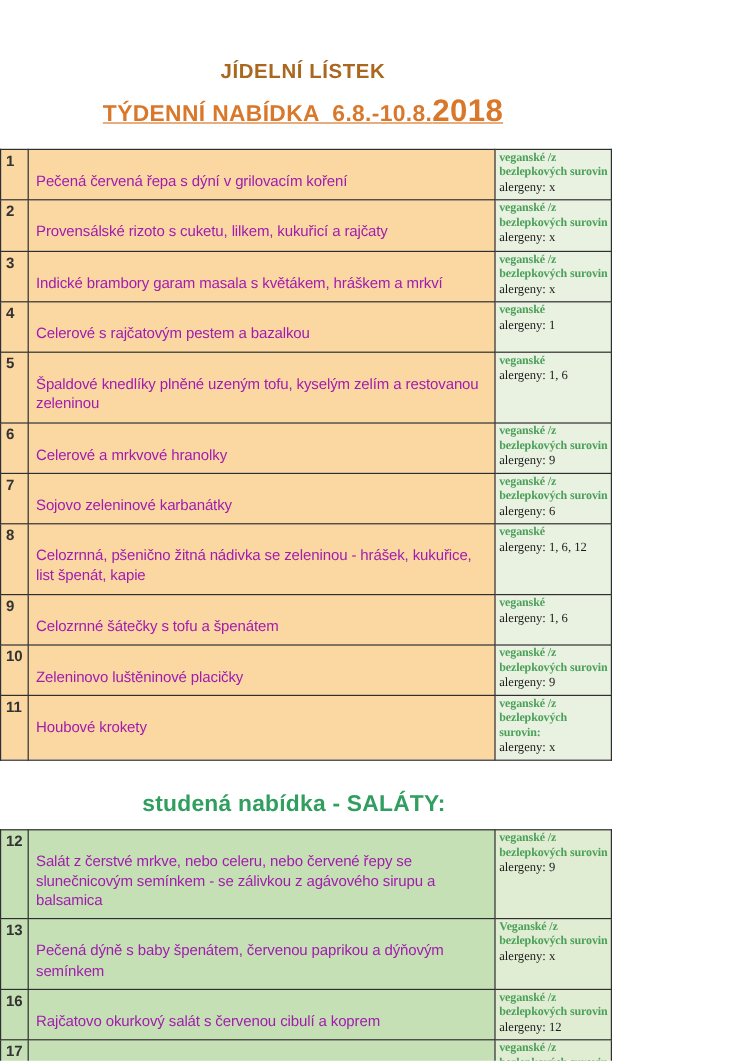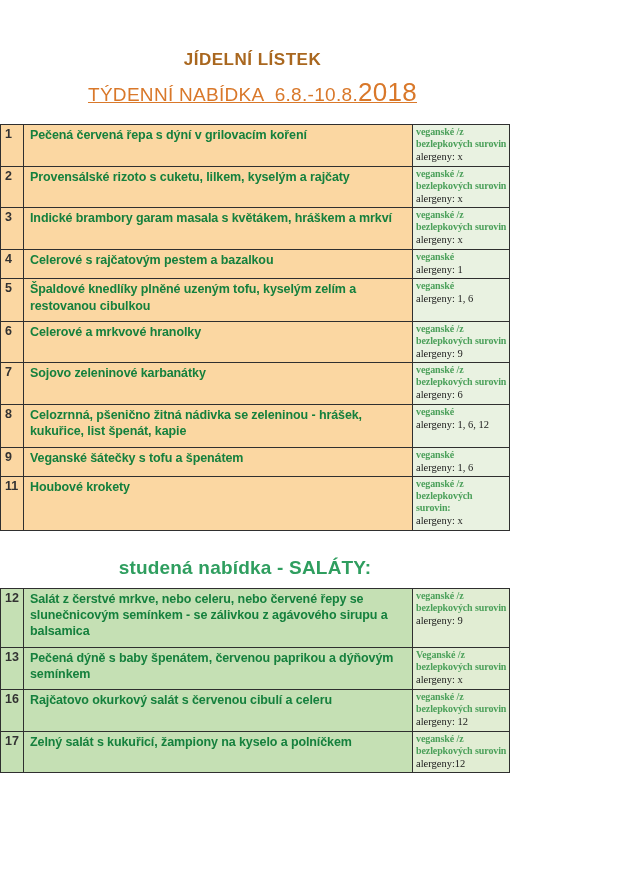--- a/index.html
+++ b/index.html
@@ -17,21 +17,21 @@
     color: #a9671f;
     font-size: 17px;
     font-weight: bold;
     letter-spacing: 0.5px;
     margin: 0 0 7px 0;
   }
   .subtitle {
     text-align: center;
     color: #d9782a;
     font-size: 19px;
-    font-weight: normal;
+    font-weight: bold;
     text-decoration: underline;
     white-space: pre-wrap;
     margin: 0 0 16px 0;
     letter-spacing: 0.3px;
   }
   .subtitle .year { font-size: 26px; }
 
   table.menu {
     border-collapse: collapse;
     table-layout: fixed;
@@ -44,25 +44,25 @@
   }
   td.num {
     width: 23px;
     padding: 2px 1px 2px 4px;
     font-weight: bold;
     font-size: 12.5px;
     color: #333333;
   }
   td.dish {
     width: 389px;
-    padding: 2px 6px 7px 6px;
-    font-weight: bold;
+    padding: 18px 6px 7px 6px;
+    font-weight: normal;
     font-size: 12.5px;
     line-height: 1.3;
-    color: #15803d;
+    color: #a21caf;
     letter-spacing: -0.1px;
   }
   td.veg {
     width: 97px;
     padding: 1px 2px 2px 3px;
     font-family: "Liberation Serif", serif;
   }
   .vegtext {
     color: #4ba05a;
     font-size: 10px;
@@ -110,21 +110,21 @@
     <td class="num">1</td>
     <td class="dish">Pečená červená řepa s dýní v grilovacím koření</td>
     <td class="veg">
       <div class="vegtext">veganské /z bezlepkových surovin</div>
       <div class="alerg">alergeny: x</div>
     </td>
   </tr>
 
   <tr>
     <td class="num">2</td>
-    <td class="dish">Provensálské rizoto s cuketu, lilkem, kyselým a rajčaty</td>
+    <td class="dish">Provensálské rizoto s cuketu, lilkem, kukuřicí a rajčaty</td>
     <td class="veg">
       <div class="vegtext">veganské /z bezlepkových surovin</div>
       <div class="alerg">alergeny: x</div>
     </td>
   </tr>
 
   <tr>
     <td class="num">3</td>
     <td class="dish">Indické brambory garam masala s květákem, hráškem a mrkví</td>
     <td class="veg">
@@ -137,21 +137,21 @@
     <td class="num">4</td>
     <td class="dish">Celerové s rajčatovým pestem a bazalkou</td>
     <td class="veg">
       <div class="vegtext">veganské</div>
       <div class="alerg">alergeny: 1</div>
     </td>
   </tr>
 
   <tr>
     <td class="num">5</td>
-    <td class="dish">Špaldové knedlíky plněné uzeným tofu, kyselým zelím a restovanou cibulkou</td>
+    <td class="dish">Špaldové knedlíky plněné uzeným tofu, kyselým zelím a restovanou zeleninou</td>
     <td class="veg">
       <div class="vegtext">veganské</div>
       <div class="alerg">alergeny: 1, 6</div>
     </td>
   </tr>
 
   <tr>
     <td class="num">6</td>
     <td class="dish">Celerové a mrkvové hranolky</td>
     <td class="veg">
@@ -173,27 +173,35 @@
     <td class="num">8</td>
     <td class="dish">Celozrnná, pšenično žitná nádivka se zeleninou - hrášek, kukuřice, list špenát, kapie</td>
     <td class="veg">
       <div class="vegtext">veganské</div>
       <div class="alerg">alergeny: 1, 6, 12</div>
     </td>
   </tr>
 
   <tr>
     <td class="num">9</td>
-    <td class="dish">Veganské šátečky s tofu a špenátem</td>
+    <td class="dish">Celozrnné šátečky s tofu a špenátem</td>
     <td class="veg">
       <div class="vegtext">veganské</div>
       <div class="alerg">alergeny: 1, 6</div>
     </td>
   </tr>
 
+  <tr>
+    <td class="num">10</td>
+    <td class="dish">Zeleninovo luštěninové placičky</td>
+    <td class="veg">
+      <div class="vegtext">veganské /z bezlepkových surovin</div>
+      <div class="alerg">alergeny: 9</div>
+    </td>
+  </tr>
 
   <tr>
     <td class="num">11</td>
     <td class="dish">Houbové krokety</td>
     <td class="veg">
       <div class="vegtext">veganské /z bezlepkových surovin:</div>
       <div class="alerg">alergeny: x</div>
     </td>
   </tr>
 </tbody>
@@ -218,21 +226,21 @@
     <td class="veg">
       <div class="vegtext">Veganské /z bezlepkových surovin</div>
       <div class="alerg">alergeny: x</div>
     </td>
   </tr>
 
 
 
   <tr>
     <td class="num">16</td>
-    <td class="dish">Rajčatovo okurkový salát s červenou cibulí a celeru</td>
+    <td class="dish">Rajčatovo okurkový salát s červenou cibulí a koprem</td>
     <td class="veg">
       <div class="vegtext">veganské /z bezlepkových surovin</div>
       <div class="alerg">alergeny: 12</div>
     </td>
   </tr>
 
   <tr>
     <td class="num">17</td>
     <td class="dish">Zelný salát s kukuřicí, žampiony na kyselo a polníčkem</td>
     <td class="veg">

